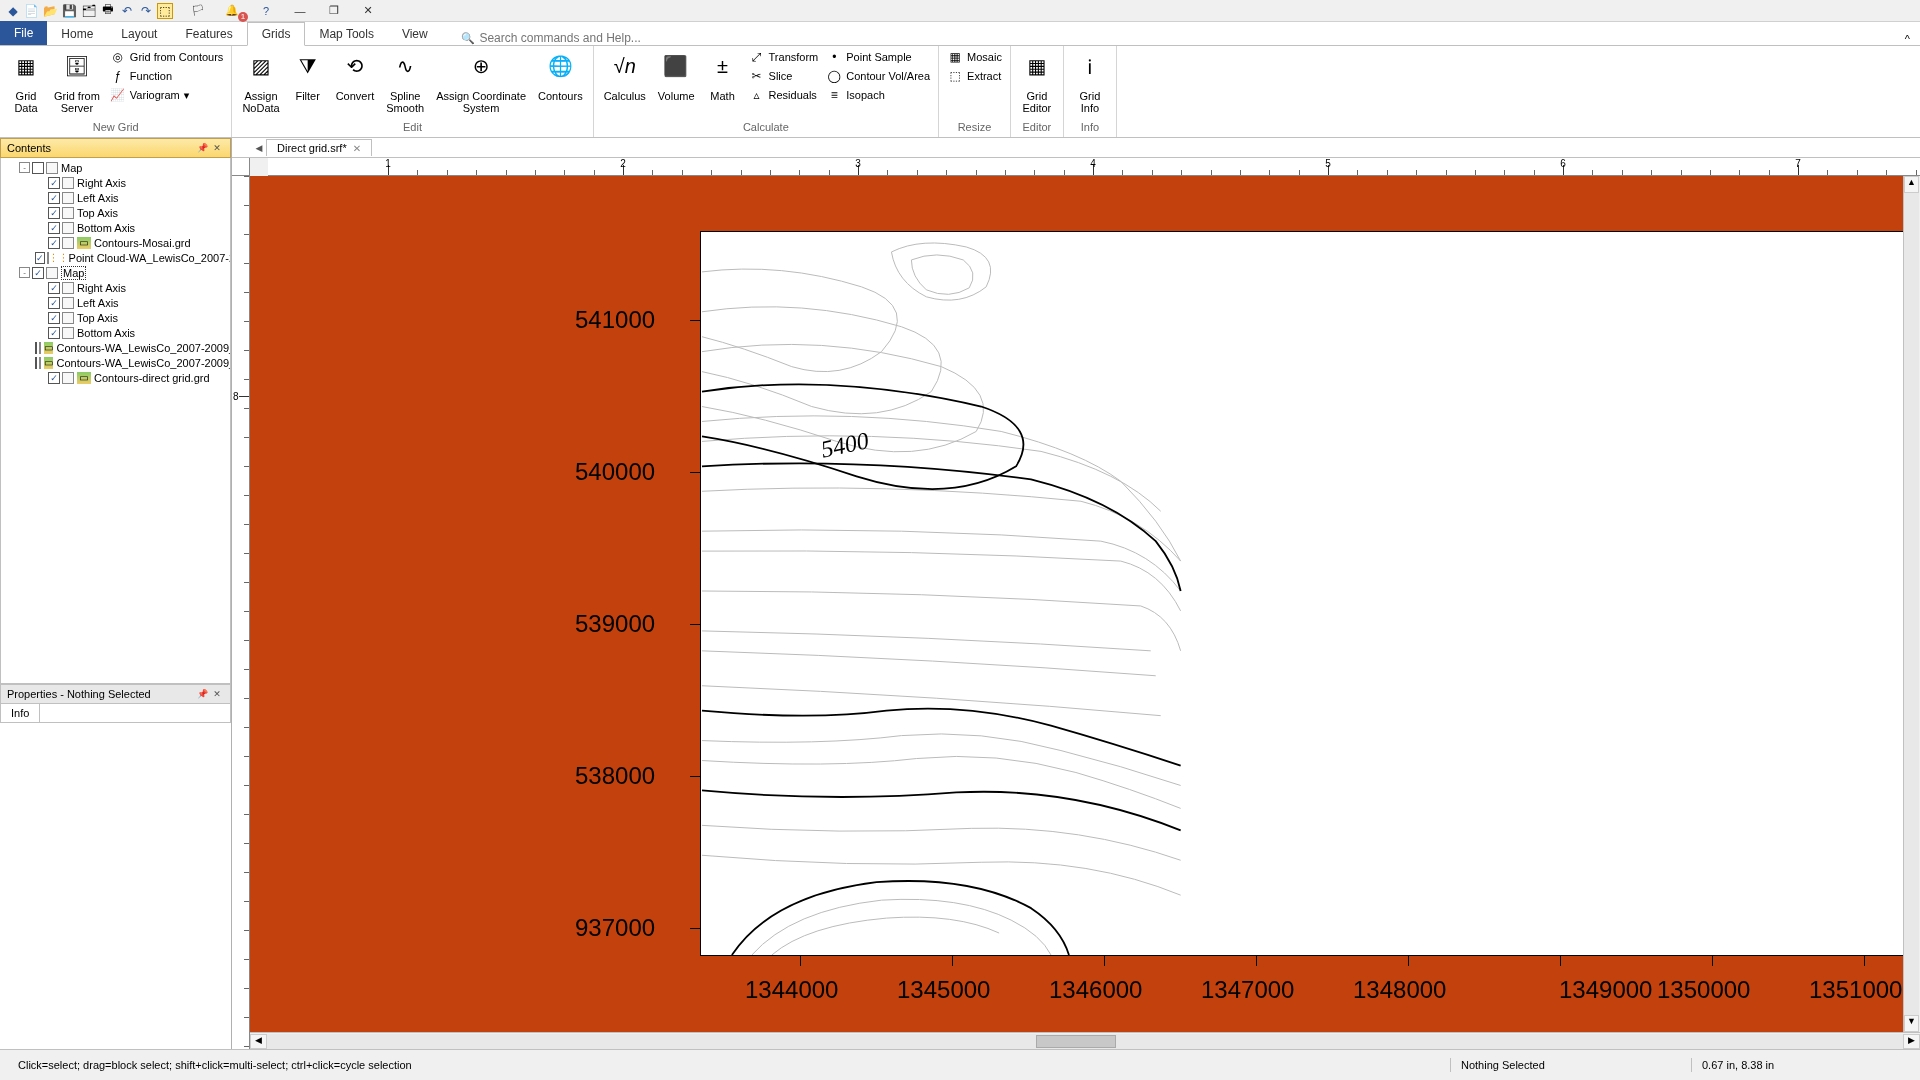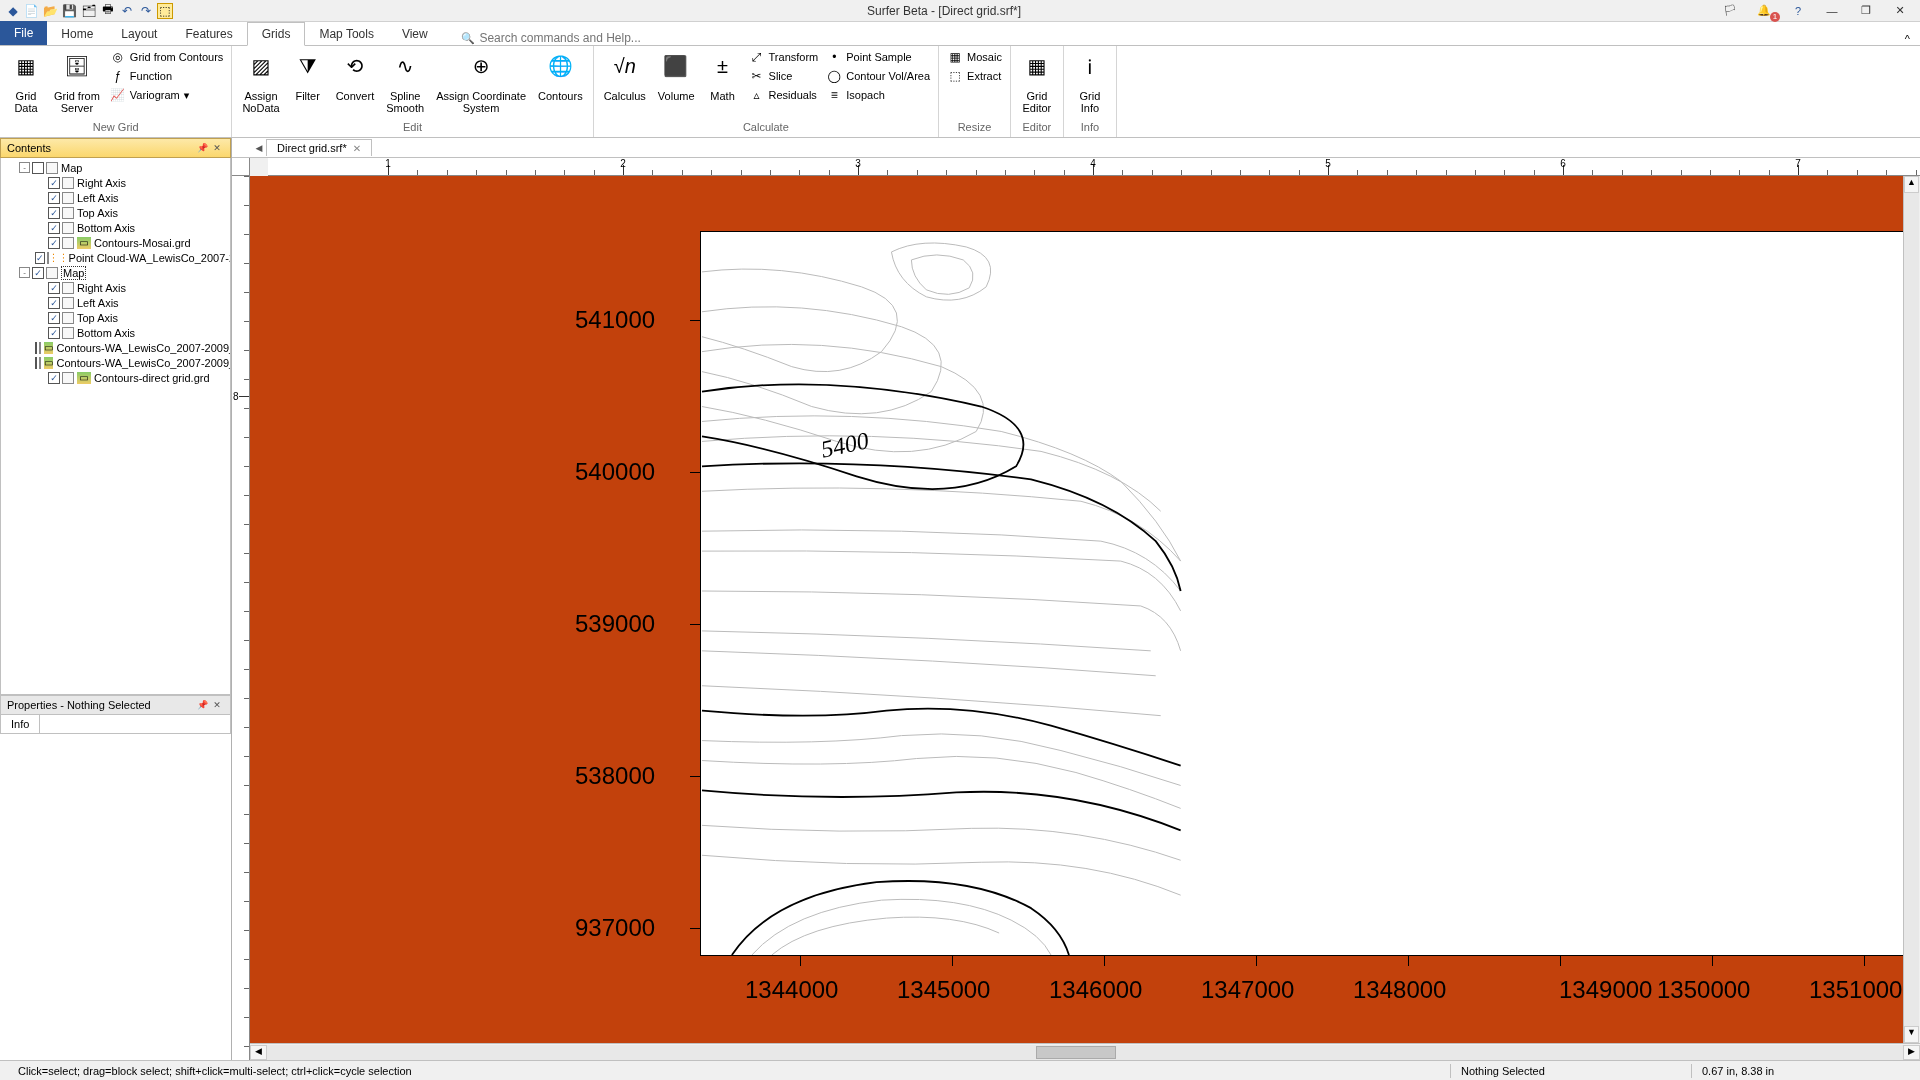--- a/index.html
+++ b/index.html
@@ -89,40 +89,39 @@
 
 .hscroll { height: 17px; background: #f0f0f0; border-top: 1px solid #c0c0c0; display: flex; align-items: center; }
 .hscroll .sbtn { width: 17px; height: 15px; border: 1px solid #ccc; background: #f5f5f5; text-align: center; font-size: 9px; cursor: pointer; }
 .hscroll .strack { flex: 1; height: 15px; background: #e8e8e8; position: relative; }
 .hscroll .sthumb { position: absolute; height: 13px; top: 1px; background: #c8c8c8; border: 1px solid #aaa; }
 .vscroll { width: 17px; background: #f0f0f0; border-left: 1px solid #c0c0c0; display: flex; flex-direction: column; }
 .vscroll .sbtn { height: 17px; width: 15px; border: 1px solid #ccc; background: #f5f5f5; text-align: center; font-size: 9px; cursor: pointer; }
 .vscroll .strack { flex: 1; width: 15px; background: #e8e8e8; }
 
 
-.statusbar { height: 20px; background: #f0f0f0; border-top: 1px solid #c0c0c0; display: flex; align-items: center; padding: 0 8px; font-size: 11px; }
+.statusbar { height: 31px; background: #f0f0f0; border-top: 1px solid #c0c0c0; display: flex; align-items: center; padding: 0 8px; font-size: 11px; }
 .statusbar .cell { padding: 0 10px; }
 .statusbar .sep { width: 1px; height: 14px; background: #c0c0c0; }
 </style>
 </head>
 <body>
 
 <div class="titlebar">
   <div class="qat">
     <div class="qicon" style="color:#2b579a">◆</div>
     <div class="qicon">📄</div>
     <div class="qicon">📂</div>
     <div class="qicon">💾</div>
     <div class="qicon">🗂</div>
     <div class="qicon">🖶</div>
     <div class="qicon" style="color:#2b579a">↶</div>
     <div class="qicon" style="color:#2b579a">↷</div>
     <div class="qicon" style="border:1px solid #c90;background:#ffeb99">⬚</div>
   </div>
-  <div class="title">Surfer Beta - [Direct grid.srf*]</div>
   <div class="winbtns">
     <div>🏳</div>
     <div class="bell-badge">🔔</div>
     <div style="color:#2b579a">?</div>
     <div>—</div>
     <div>❐</div>
     <div>✕</div>
   </div>
 </div>
 

